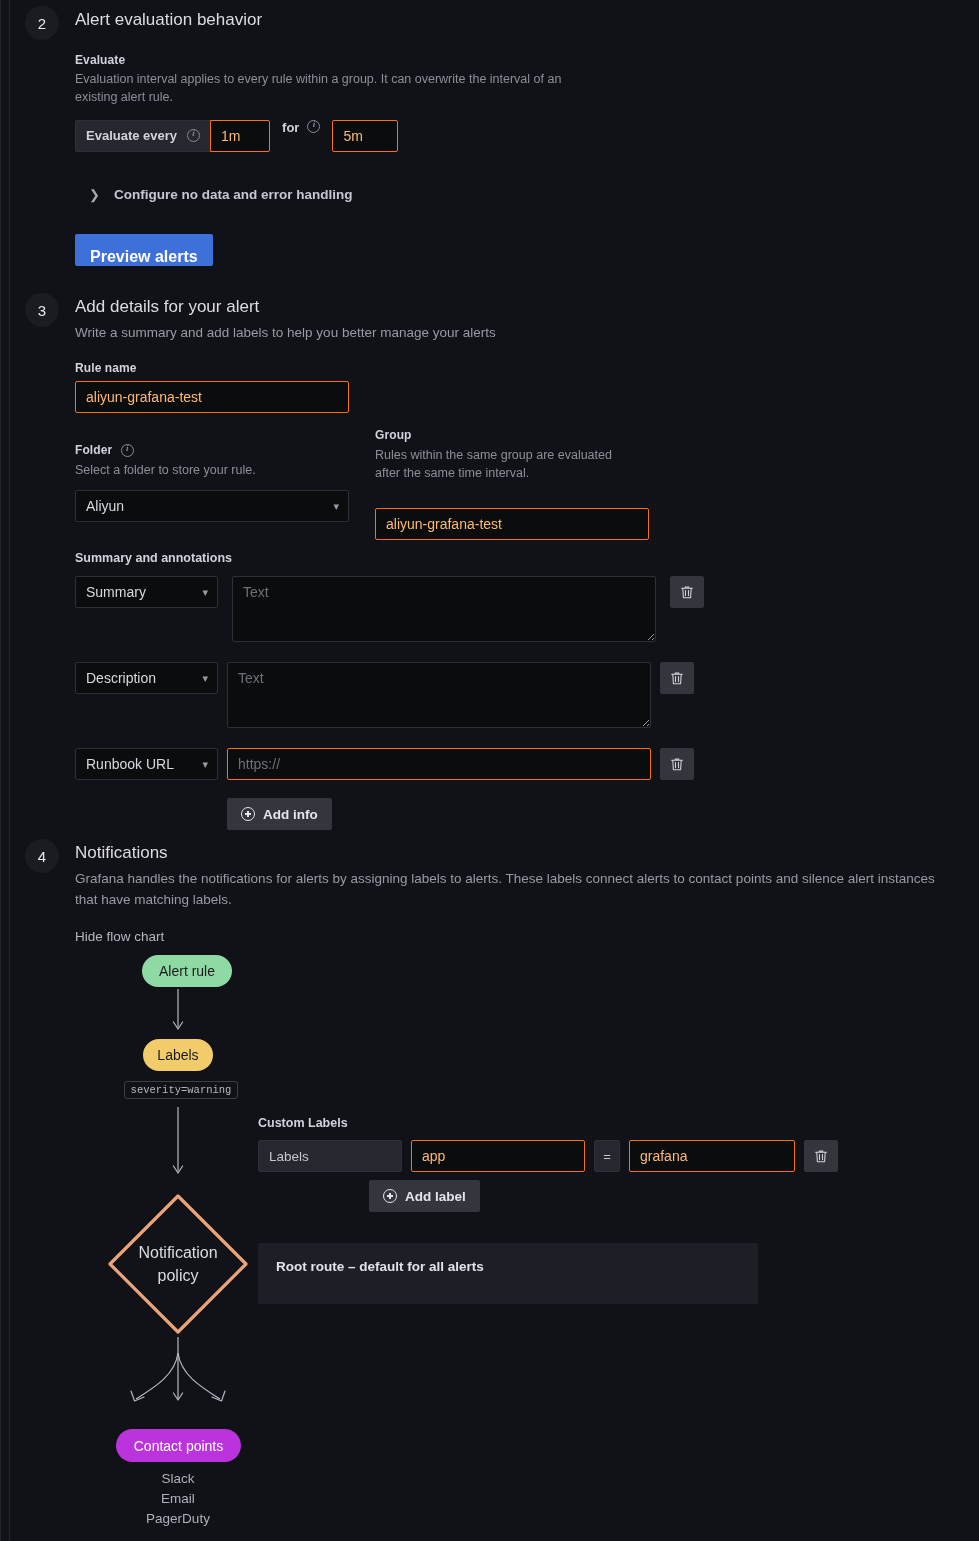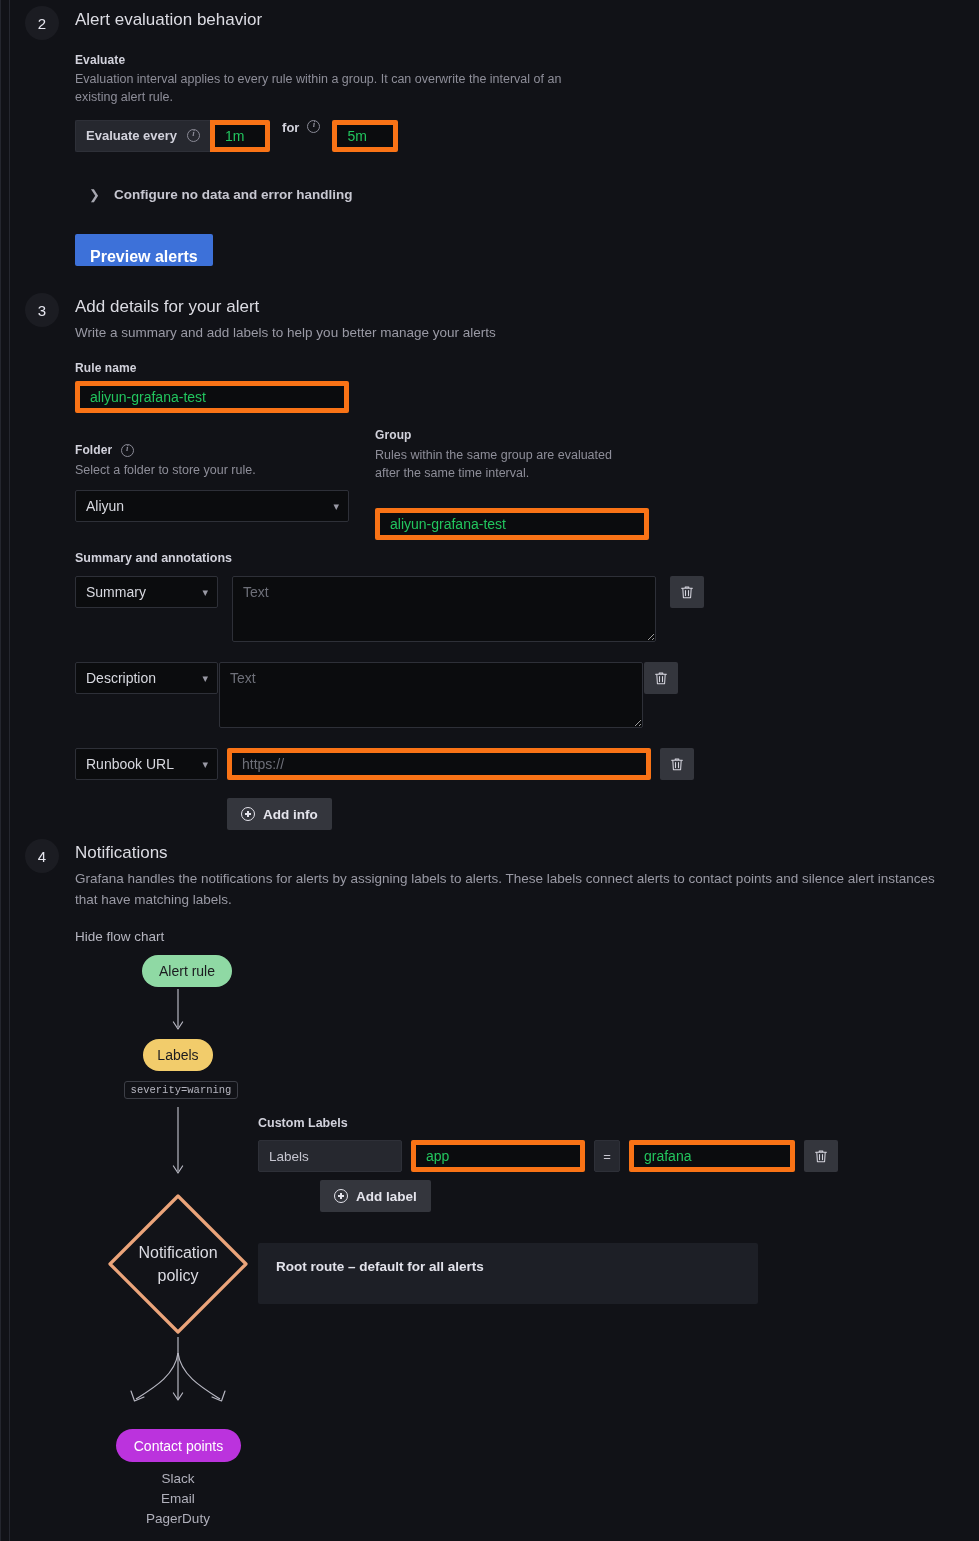--- a/index.html
+++ b/index.html
@@ -74,23 +74,23 @@
     color: #d2d2dc;
     letter-spacing: 0.1px;
   }
   .fielddesc {
     font-size: 12.5px;
     color: #8e8e99;
     line-height: 1.42;
   }
   .inp {
     background: #0b0c0e;
-    border: 5px solid #f97316;
-    border-radius: 2px;
-    color: #22c55e;
+    border: 1px solid #f97316;
+    border-radius: 2px;
+    color: #fdba74;
     font-family: "Liberation Sans", sans-serif;
     font-size: 14px;
     padding: 0 10px;
     height: 32px;
     outline: none;
   }
   .inp::placeholder { color: #6e7079; }
   .sel {
     background: #0b0c0e;
     border: 1px solid #2e3038;
@@ -405,21 +405,21 @@
         </div>
         <textarea class="ta" style="width: 424px; height: 66px;" placeholder="Text"></textarea>
         <button class="btn-trash">
           <svg width="14" height="15" viewBox="0 0 14 15">
             <path d="M1.6 3.3h10.8M5.2 3.3V1.9h3.6v1.4M2.8 3.3l.6 9.4h7.2l.6-9.4M5.5 5.6v5M8.5 5.6v5" fill="none" stroke="#d5d5de" stroke-width="1.05" stroke-linecap="round" stroke-linejoin="round"></path>
           </svg>
         </button>
       </div>
 
       
-      <div style="display:flex; align-items:flex-start; gap:1px; margin-top:20px;">
+      <div style="display:flex; align-items:flex-start; gap:9px; margin-top:20px;">
         <div class="sel" style="width:143px;">
           <span>Description</span>
           <span class="chev">▾</span>
         </div>
         <textarea class="ta" style="width: 424px; height: 66px;" placeholder="Text"></textarea>
         <button class="btn-trash">
           <svg width="14" height="15" viewBox="0 0 14 15">
             <path d="M1.6 3.3h10.8M5.2 3.3V1.9h3.6v1.4M2.8 3.3l.6 9.4h7.2l.6-9.4M5.5 5.6v5M8.5 5.6v5" fill="none" stroke="#d5d5de" stroke-width="1.05" stroke-linecap="round" stroke-linejoin="round"></path>
           </svg>
         </button>
@@ -510,21 +510,21 @@
         <input class="inp" style="width: 174px;" value="app">
         <div class="eq-box">=</div>
         <input class="inp" style="width: 166px;" value="grafana">
         <button class="btn-trash">
           <svg width="14" height="15" viewBox="0 0 14 15">
             <path d="M1.6 3.3h10.8M5.2 3.3V1.9h3.6v1.4M2.8 3.3l.6 9.4h7.2l.6-9.4M5.5 5.6v5M8.5 5.6v5" fill="none" stroke="#d5d5de" stroke-width="1.05" stroke-linecap="round" stroke-linejoin="round"></path>
           </svg>
         </button>
       </div>
 
-      <button class="btn-grey" style="margin-left:62px; margin-top:8px;">
+      <button class="btn-grey" style="margin-left:111px; margin-top:8px;">
         <span class="plus-ico"></span>
         <span>Add label</span>
       </button>
     </div>
 
     <div class="rr-card" style="position:absolute; left:233px; top:404px; width:500px;">
       <div class="rr-title">Root route – default for all alerts</div>
     </div>
   </div>
 </div>

